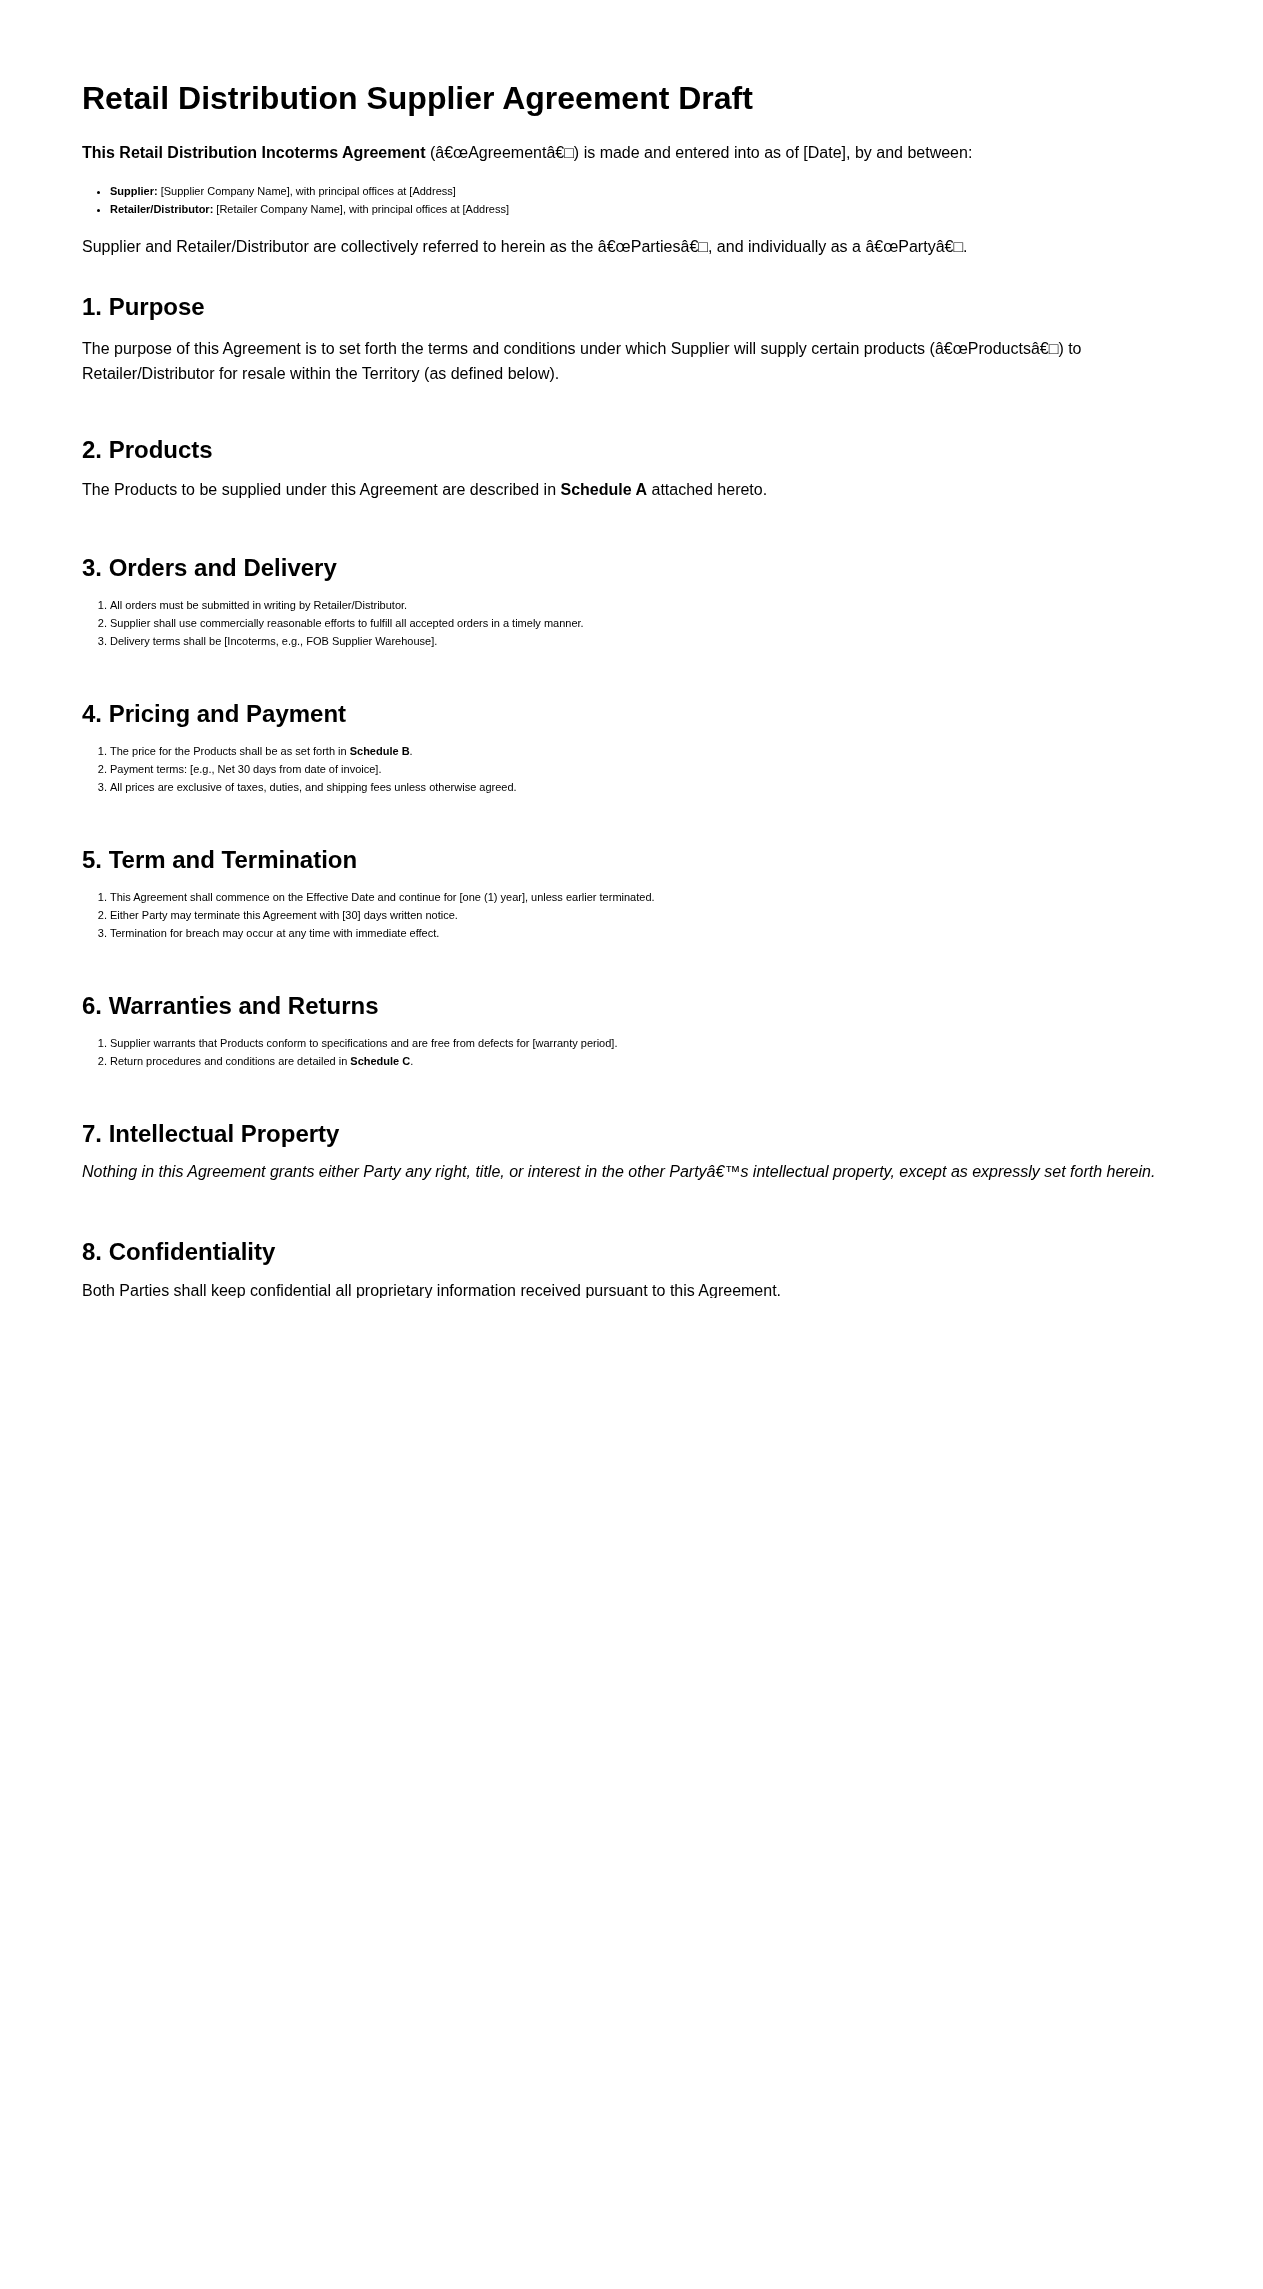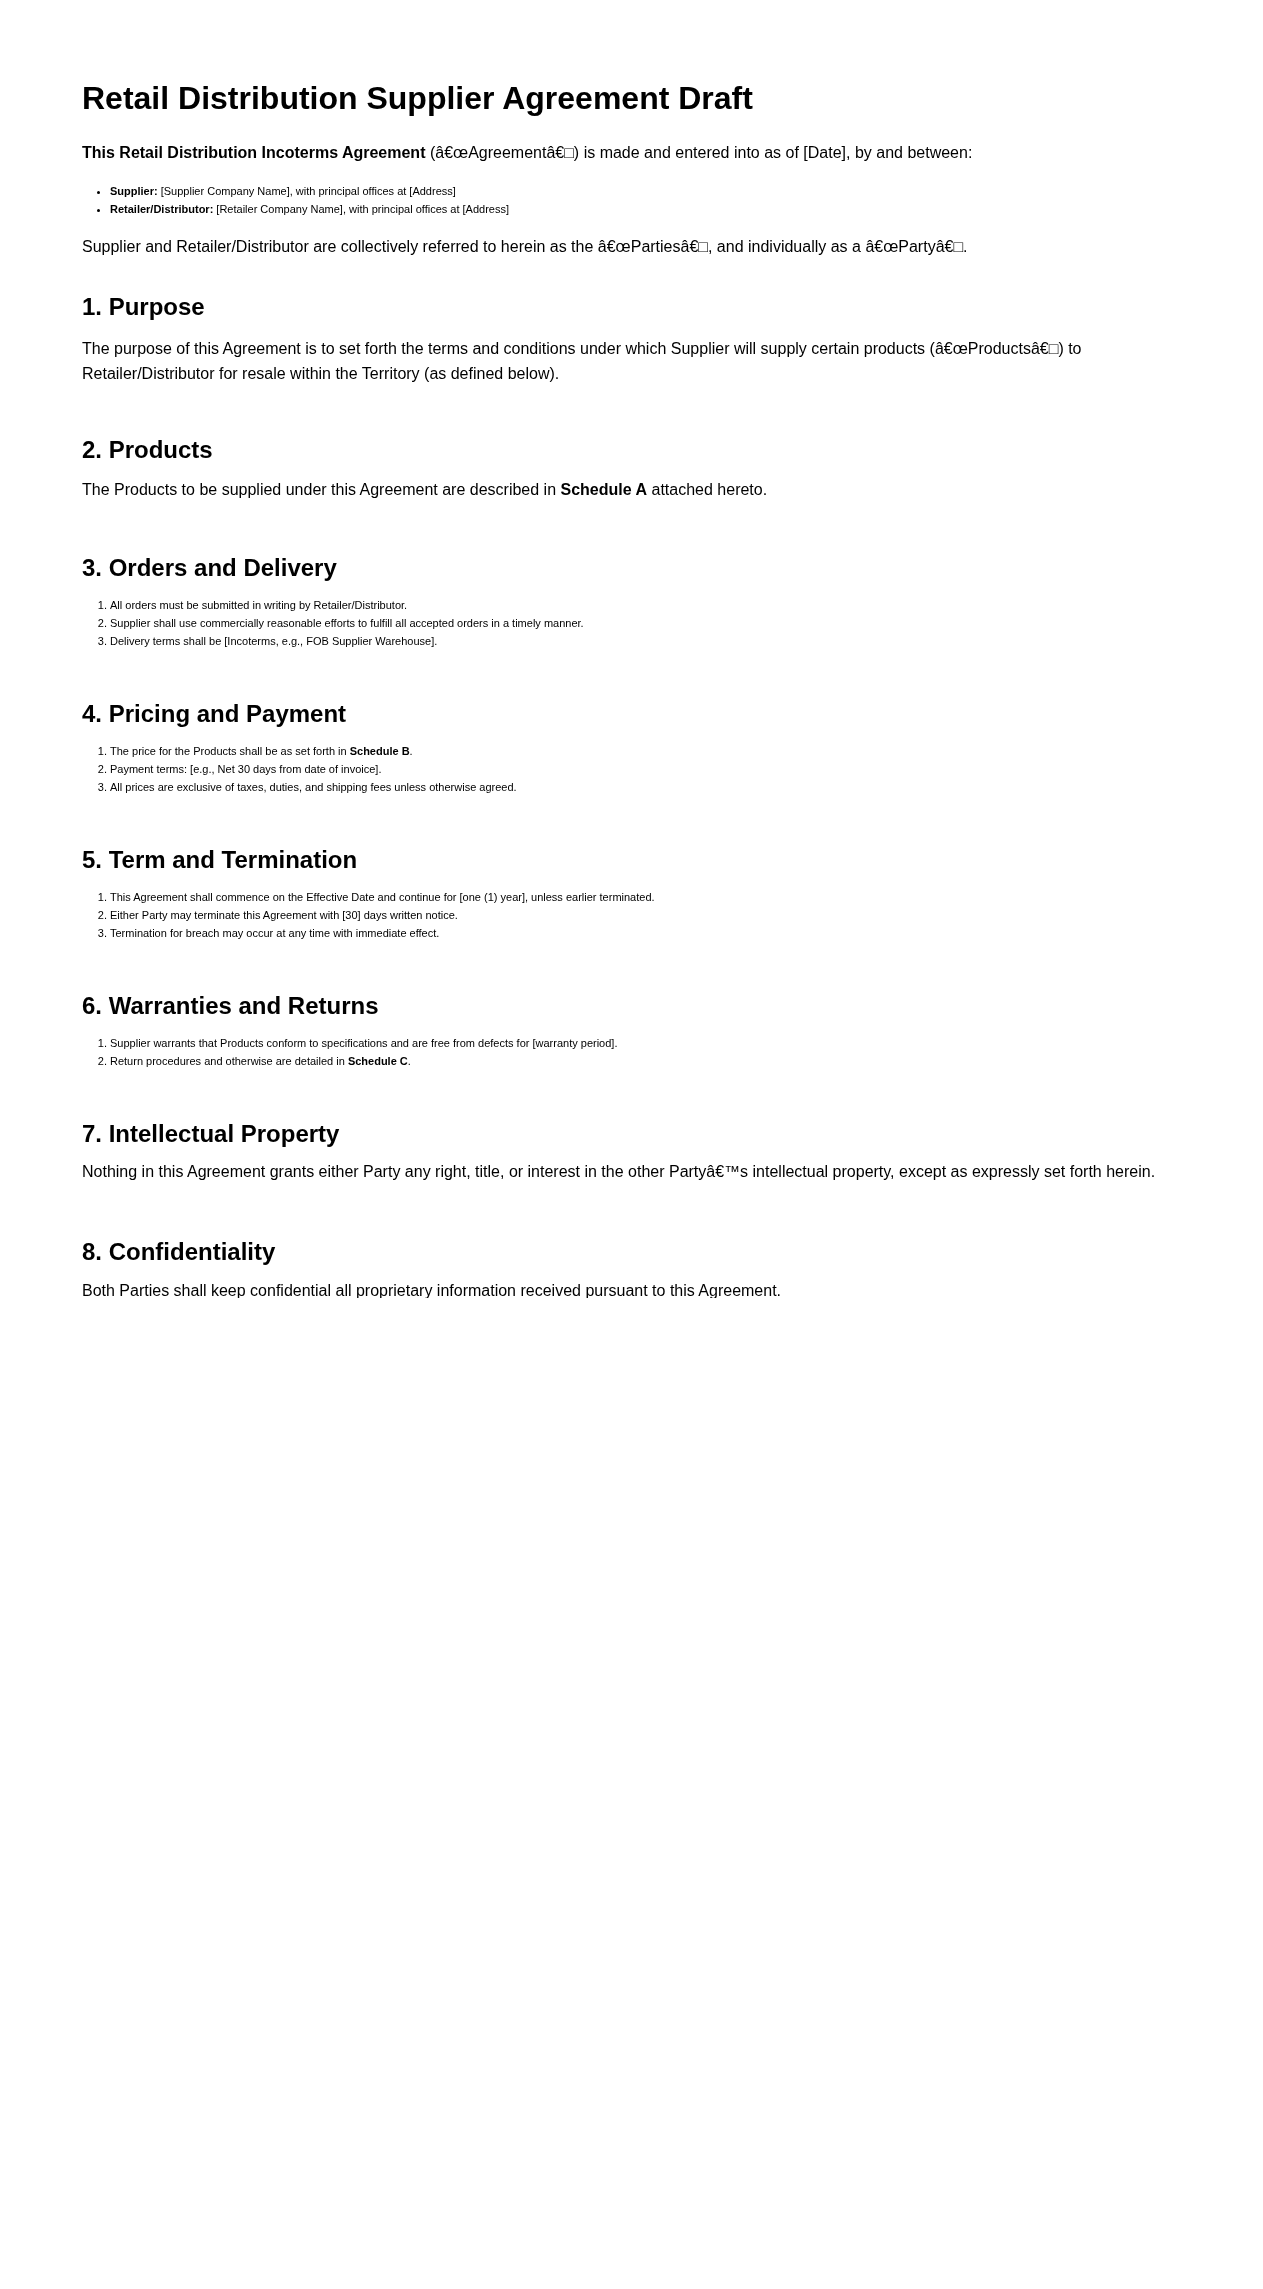--- a/index.html
+++ b/index.html
@@ -111,23 +111,23 @@
     <h2 style="top:845px;">5. Term and Termination</h2>
     <ol style="top:888px;">
       <li>This Agreement shall commence on the Effective Date and continue for [one (1) year], unless earlier terminated.</li>
       <li>Either Party may terminate this Agreement with [30] days written notice.</li>
       <li>Termination for breach may occur at any time with immediate effect.</li>
     </ol>
 
     <h2 style="top:991px;">6. Warranties and Returns</h2>
     <ol style="top:1034px;">
       <li>Supplier warrants that Products conform to specifications and are free from defects for [warranty period].</li>
-      <li><span>Return procedures and otherwise are detailed in </span><b>Schedule C</b><span>.</span></li>
+      <li><span>Return procedures and conditions are detailed in </span><b>Schedule C</b><span>.</span></li>
     </ol>
 
     <h2 style="top:1119px;">7. Intellectual Property</h2>
-    <p style="top:1162px;">Nothing in this Agreement grants either Party any right, title, or interest in the other Partyâ€™s intellectual property, except as expressly set forth herein.</p>
+    <p style="top:1162px;font-style:italic;">Nothing in this Agreement grants either Party any right, title, or interest in the other Partyâ€™s intellectual property, except as expressly set forth herein.</p>
 
     <h2 style="top:1237px;">8. Confidentiality</h2>
     <p style="top:1281px;">Both Parties shall keep confidential all proprietary information received pursuant to this Agreement.</p>
 
   </div>
 </div>
 
 </body></html>

